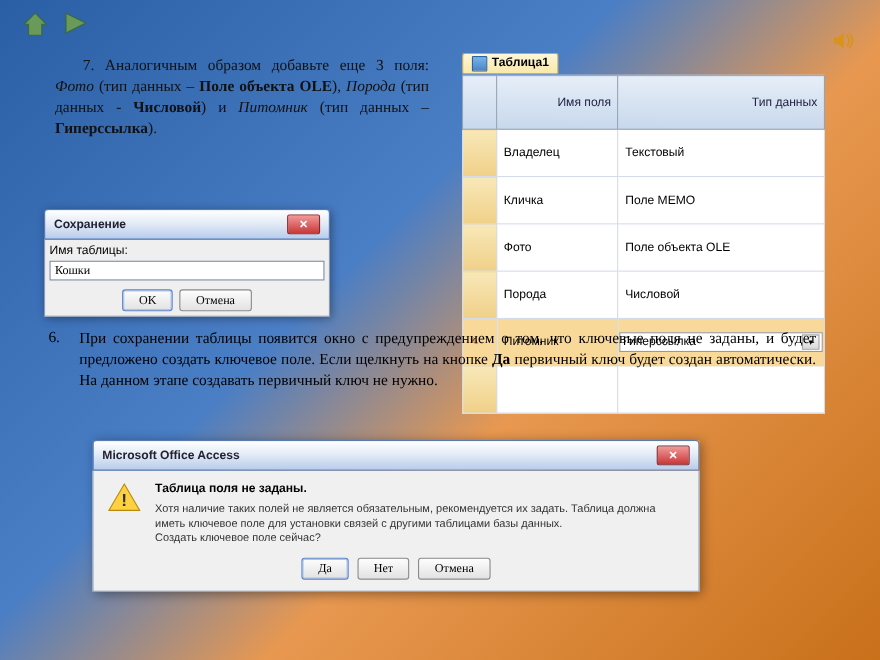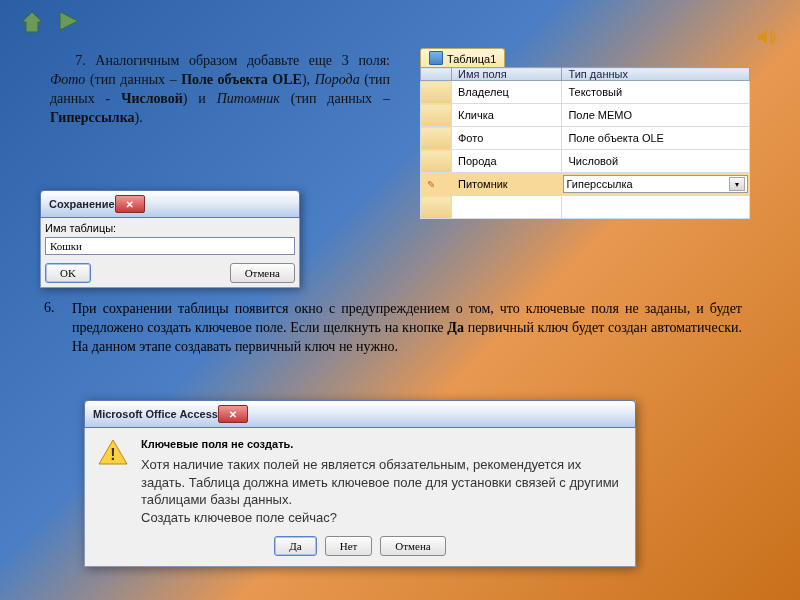--- a/index.html
+++ b/index.html
@@ -7,52 +7,52 @@
 .nav-icons{position:absolute;top:8px;left:18px;display:flex;gap:8px}
 .nav-icon{width:28px;height:26px;display:flex;align-items:center;justify-content:center}
 .home{position:relative}
 .home svg,.play svg{display:block}
 .speaker{position:absolute;top:26px;right:22px;width:22px;height:22px}
 .content{position:absolute;top:52px;left:50px;right:50px;color:#111}
 .txt4{width:340px;text-align:justify;text-indent:1.8em;line-height:1.35}
 .b{font-weight:bold}.i{font-style:italic}
 
 .table-panel{position:absolute;top:48px;left:420px;width:330px;font-family:Tahoma,sans-serif;font-size:11px}
-.table-tab{background:linear-gradient(#fdf6d8,#f9e8a8);border:1px solid #c6a85a;border-bottom:none;border-radius:3px 3px 0 0;padding:2px 8px;display:inline-flex;align-items:flex-end;gap:4px;font-weight:normal}
+.table-tab{background:linear-gradient(#fdf6d8,#f9e8a8);border:1px solid #c6a85a;border-bottom:none;border-radius:3px 3px 0 0;padding:2px 8px;display:inline-flex;align-items:flex-start;gap:4px;font-weight:bold}
 .tab-icon{width:12px;height:12px;background:linear-gradient(#7ab4e8,#4a84c8);border:1px solid #2a64a8;border-radius:1px;display:inline-block}
 .table-grid{width:100%;border-collapse:collapse;background:#fff;border:1px solid #94a4b4}
-.table-grid th{background:linear-gradient(#e6eef8,#c8d8ec);border:1px solid #94a4b4;padding:0 6px;text-align:left;font-weight:normal;color:#224}
-.table-grid td{border:1px solid #d4dce8;padding:5px 6px}
+.table-grid th{background:linear-gradient(#e6eef8,#c8d8ec);border:1px solid #94a4b4;padding:18px 6px;text-align:right;font-weight:normal;color:#224}
+.table-grid td{border:1px solid #d4dce8;padding:15px 6px}
 .row-hl td{background:#f9d99a}
 .row-hl td:last-child{background:#f9d99a}
 .dropdown-cell{display:flex;justify-content:space-between;align-items:center;background:#fff;border:1px solid #999;padding:1px 2px}
 .dd-btn{background:linear-gradient(#f8f8f8,#d8d8d8);border:1px solid #a8a8a8;width:14px;height:12px;display:flex;align-items:center;justify-content:center;font-size:8px}
 .row-marker{width:18px;background:linear-gradient(#f8e8b8,#f0d088);border:1px solid #c6a85a}
 .pencil{color:#c86a1a;font-size:10px}
 
 .save-dialog{position:absolute;top:190px;left:40px;width:260px;font-family:Tahoma,sans-serif;font-size:11px;box-shadow:2px 2px 8px rgba(0,0,0,.4)}
-.dlg-title{background:linear-gradient(#fff,#e4ecf6 45%,#b8ccec);border:1px solid #5a7ab0;border-radius:4px 4px 0 0;padding:4px 8px;display:flex;align-items:center;font-weight:bold;color:#223}
+.dlg-title{background:linear-gradient(#fff,#e4ecf6 45%,#b8ccec);border:1px solid #5a7ab0;border-radius:4px 4px 0 0;padding:4px 8px;display:flex;justify-content:space-between;align-items:center;font-weight:bold;color:#223}
 .close-x{background:linear-gradient(#f19999,#c83838);border:1px solid #882828;border-radius:2px;width:28px;height:16px;color:#fff;font-size:10px;display:flex;align-items:center;justify-content:center;font-weight:bold}
 .dlg-body{background:#efefef;border:1px solid #8a9ab4;border-top:none;padding:4px}
 .dlg-label{margin-bottom:3px}
 .dlg-input{width:100%;box-sizing:border-box;border:1px solid #7a8aaa;padding:2px 4px;font-family:Tahoma;font-size:11px}
-.dlg-btns{display:flex;justify-content:space-between;gap:6px;margin-top:8px}
+.dlg-btns{display:flex;justify-content:center;gap:6px;margin-top:8px}
 .dlg-btn{background:linear-gradient(#fdfdfd,#e2e2e2);border:1px solid #8a8a8a;border-radius:3px;padding:3px 14px;font-family:Tahoma;font-size:11px;cursor:pointer}
 .dlg-btn.primary{border:1px solid #5a82c8;box-shadow:0 0 0 1px #aac4f0 inset}
 
 .txt5{position:absolute;top:220px;left:412px;width:340px;text-align:justify;text-indent:1.8em;line-height:1.35}
 .txt6{position:absolute;top:300px;left:72px;width:670px;text-align:justify;line-height:1.35}
 .num6{position:absolute;top:300px;left:44px}
 
 .access-dialog{position:absolute;top:400px;left:84px;width:552px;font-family:Tahoma,sans-serif;font-size:11px;box-shadow:2px 2px 10px rgba(0,0,0,.4)}
 .ad-body{background:#f0f0f0;border:1px solid #8a9ab4;border-top:none;padding:10px 12px 10px 12px}
 .ad-title{font-weight:bold;margin-bottom:6px}
 .ad-row{display:flex;gap:12px;align-items:flex-start}
 .warn-icon{width:32px;height:28px;flex:none}
-.ad-text{font-size:13px;color:#333;line-height:1.35}
+.ad-text{font-size:10px;color:#333;line-height:1.35}
 .ad-btns{display:flex;justify-content:center;gap:8px;margin-top:10px}
 </style>
 </head>
 <body>
 
 <div class="slide">
   <div class="nav-icons">
     <div class="nav-icon home">
       <svg width="28" height="26">
           <path d="M4 14 L14 4 L24 14 L20 14 L20 24 L8 24 L8 14 Z" fill="#6a9a5a" stroke="#3a6a3a"></path>
@@ -156,21 +156,21 @@
       </div>
     <div class="ad-body">
       <div class="ad-row">
         <div class="warn-icon">
           <svg width="32" height="28">
               <path d="M16 2 L30 26 L2 26 Z" fill="#ffd040" stroke="#b88a10"></path>
               <text x="16" y="22" text-anchor="middle" font-size="16" font-weight="bold" fill="#333">!</text>
             </svg>
         </div>
         <div>
-          <div class="ad-title">Ключевые поля не создать.</div>
+          <div class="ad-title">Таблица поля не заданы.</div>
           <div class="ad-text"><span>Хотя наличие таких полей не является обязательным, рекомендуется их задать. Таблица должна иметь ключевое поле для установки связей с другими таблицами базы данных.</span><br><span>Создать ключевое поле сейчас?</span></div>
         </div>
       </div>
       <div class="ad-btns">
         <button class="dlg-btn primary">Да</button>
         <button class="dlg-btn">Нет</button>
         <button class="dlg-btn">Отмена</button>
       </div>
     </div>
   </div>

